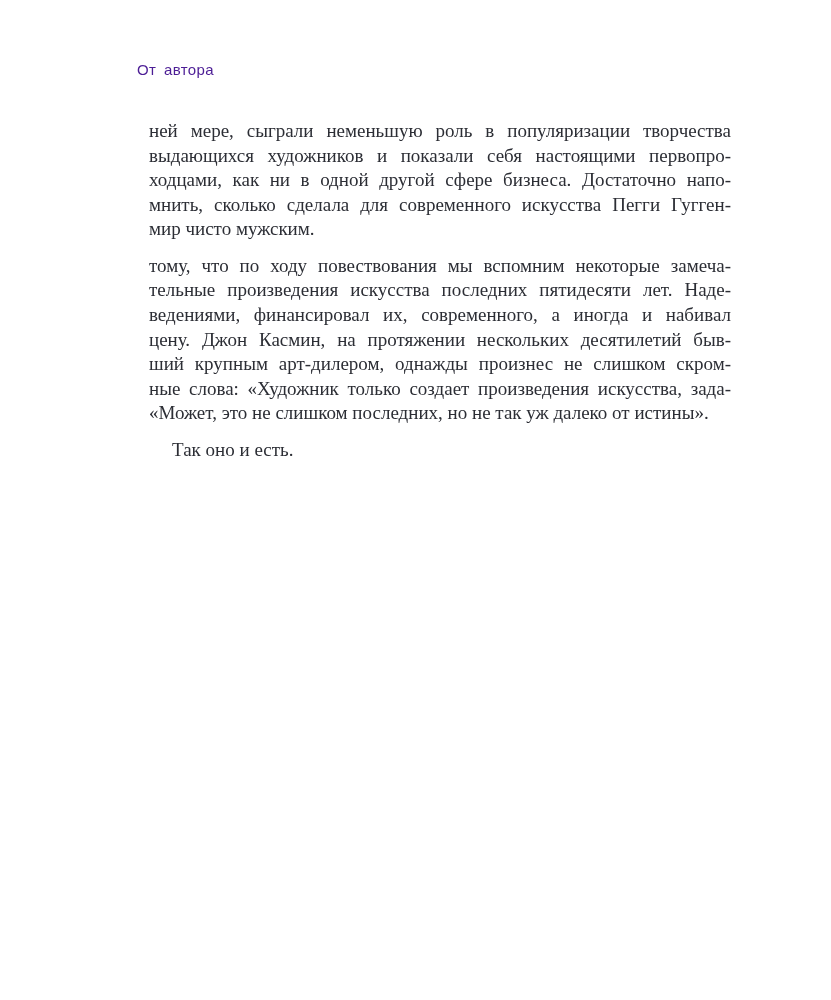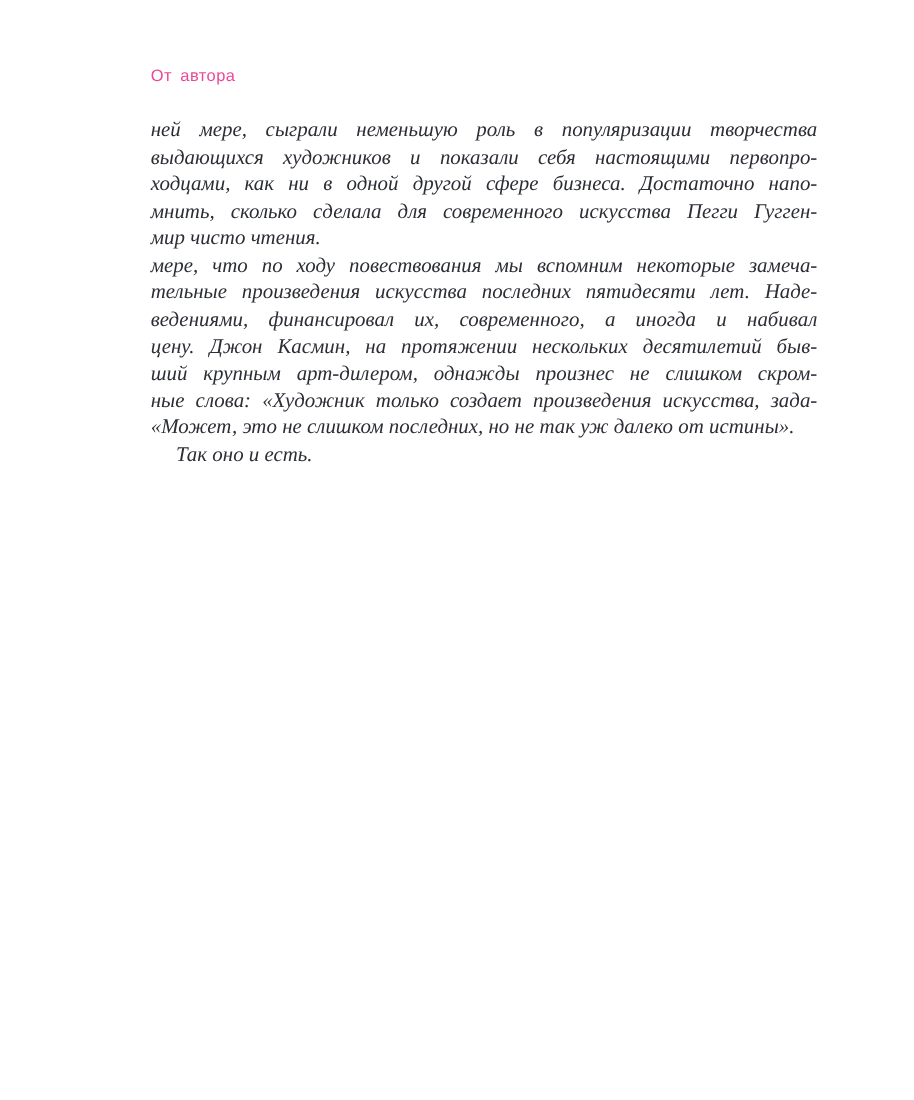--- a/index.html
+++ b/index.html
@@ -16,33 +16,33 @@
   }
   .section-header {
     position: absolute;
     left: 137px;
     top: 61px;
     font-family: "Liberation Sans", sans-serif;
     font-size: 15px;
     font-weight: 500;
     letter-spacing: 0.4px;
     word-spacing: 3px;
-    color: #ec4899;
+    color: #4c1d95;
   }
   .body-text {
     position: absolute;
     left: 137px;
     top: 107px;
     width: 606px;
     font-family: "Liberation Serif", serif;
     font-size: 19px;
     line-height: 24.56px;
     color: #2c2e35;
   }
-  .paragraph { margin: 0; padding: 0; font-style: italic; }
+  .paragraph { margin: 12px; padding: 0; }
   .line {
     text-align: justify;
     text-align-last: justify;
     hyphens: none;
   }
   .line.left {
     text-align: left;
     text-align-last: left;
     white-space: nowrap;
   }
@@ -57,25 +57,25 @@
 
   <div class="section-header">От автора</div>
 
   <div class="body-text">
 
     <div class="paragraph">
       <div class="line">ней мере, сыграли неменьшую роль в популяризации творчества</div>
       <div class="line">выдающихся художников и показали себя настоящими первопро-</div>
       <div class="line">ходцами, как ни в одной другой сфере бизнеса. Достаточно напо-</div>
       <div class="line">мнить, сколько сделала для современного искусства Пегги Гугген-</div>
-      <div class="line left">мир чисто чтения.</div>
+      <div class="line left">мир чисто мужским.</div>
     </div>
 
     <div class="paragraph">
-      <div class="line">мере, что по ходу повествования мы вспомним некоторые замеча-</div>
+      <div class="line">тому, что по ходу повествования мы вспомним некоторые замеча-</div>
       <div class="line">тельные произведения искусства последних пятидесяти лет. Наде-</div>
       <div class="line">ведениями, финансировал их, современного, а иногда и набивал</div>
       <div class="line">цену. Джон Касмин, на протяжении нескольких десятилетий быв-</div>
       <div class="line">ший крупным арт-дилером, однажды произнес не слишком скром-</div>
       <div class="line">ные слова: «Художник только создает произведения искусства, зада-</div>
       <div class="line left">«Может, это не слишком последних, но не так уж далеко от истины».</div>
     </div>
 
     <div class="paragraph">
       <div class="line left indent">Так оно и есть.</div>

